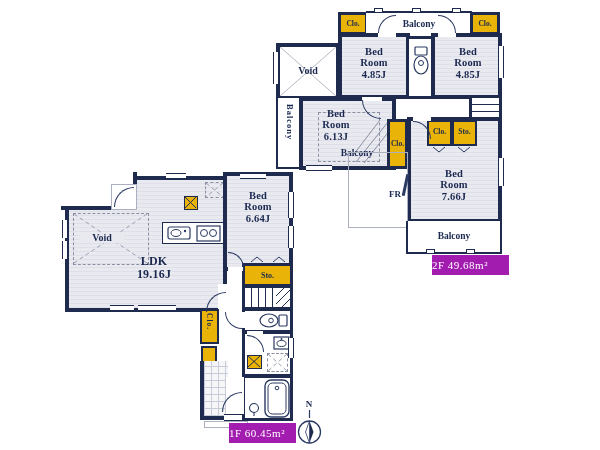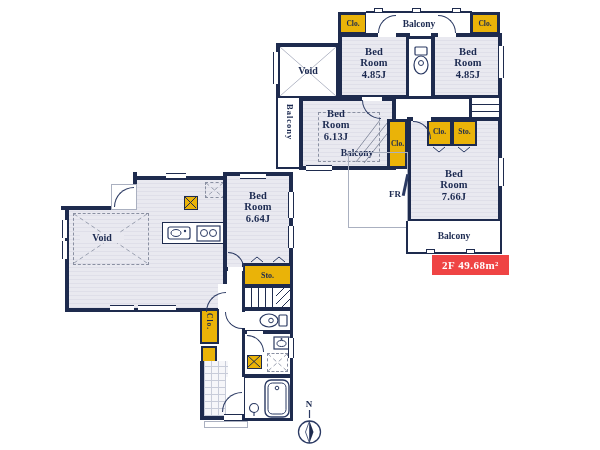--- a/index.html
+++ b/index.html
@@ -9,22 +9,22 @@
   .wb{border-style:solid;border-color:#1e2b4e;}
   .floor{background:repeating-linear-gradient(180deg,#e9e9f0 0px,#e9e9f0 3px,#dfdfe9 3px,#dfdfe9 4px);}
   .white{background:#ffffff;}
   .beige{background:#eab308;}
   .thin{border:1px solid #aab0c0;background:#ffffff;}
   .rlabel{font-weight:bold;text-align:center;line-height:1.08;font-size:10.5px;letter-spacing:.2px;}
   .rlabel span{display:block;}
   .slabel{font-weight:bold;font-size:7.5px;text-align:center;line-height:1;letter-spacing:0;}
   .mlabel{font-weight:bold;font-size:9.5px;text-align:center;line-height:1;}
   .vtext{writing-mode:vertical-rl;text-orientation:mixed;font-weight:bold;font-size:8.5px;letter-spacing:1px;}
-  .areabox{background:#ef4444;color:#ffffff;font-weight:bold;font-size:11px;
-           display:flex;align-items:center;justify-content:center;letter-spacing:.5px;}
+  .areabox{background:#a21caf;color:#ffffff;font-weight:normal;font-size:11px;
+           display:flex;align-items:center;letter-spacing:.5px;}
   .post{position:absolute;width:9px;height:5px;background:#ffffff;border:1.5px solid #1e2b4e;box-sizing:border-box;}
   .arc{position:absolute;box-sizing:border-box;}
   .arc-tl{border-top:1.2px solid #2b3a63;border-left:1.2px solid #2b3a63;border-top-left-radius:100%;}
   .arc-tr{border-top:1.2px solid #2b3a63;border-right:1.2px solid #2b3a63;border-top-right-radius:100%;}
   .arc-bl{border-bottom:1.2px solid #2b3a63;border-left:1.2px solid #2b3a63;border-bottom-left-radius:100%;}
   .winH{background:#fff;border-top:1px solid #1e2b4e;border-bottom:1px solid #1e2b4e;}
   .winV{background:#fff;border-left:1px solid #1e2b4e;border-right:1px solid #1e2b4e;}
   .gap{background:#ffffff;}
   .dashedbox{border:1px dashed #8a90a2;}
   .grid{background-color:#f6f6f9;
@@ -158,20 +158,24 @@
   </div>
 
   <div class="abs" style="left:73px;top:213px;width:76px;height:52px;border:1.2px dashed #8a90a2;box-sizing:border-box;">
     <svg width="73" height="49" viewBox="0 0 100 100" preserveAspectRatio="none">
       <line x1="0" y1="0" x2="100" y2="100" stroke="#9aa0b0" stroke-width="1" stroke-dasharray="4 3" vector-effect="non-scaling-stroke"></line>
       <line x1="100" y1="0" x2="0" y2="100" stroke="#9aa0b0" stroke-width="1" stroke-dasharray="4 3" vector-effect="non-scaling-stroke"></line>
     </svg>
   </div>
   <div class="abs mlabel" style="left:80px;top:233px;width:44px;font-size:10px;background:#e9e9f0;">Void</div>
 
+  <div class="abs rlabel" style="left:126px;top:255px;width:56px;font-size:12px;">
+    <span>LDK</span>
+    <span>19.16J</span>
+  </div>
 
   <div class="abs" style="left:162px;top:222px;width:63px;height:22px;background:#fff;border:1.5px solid #1e2b4e;box-sizing:border-box;"></div>
   <svg class="abs" style="left:167px;top:226px;" width="24" height="14" viewBox="0 0 24 14">
     <rect x="1" y="1" width="22" height="12" rx="2" fill="#fff" stroke="#2b3a63" stroke-width="1.2"></rect>
     <ellipse cx="9" cy="7" rx="5" ry="3.5" fill="none" stroke="#2b3a63" stroke-width="1"></ellipse>
     <circle cx="18" cy="5" r="1.2" fill="#2b3a63"></circle>
   </svg>
   <svg class="abs" style="left:196px;top:225px;" width="25" height="17" viewBox="0 0 25 17">
     <rect x="1" y="1" width="23" height="15" fill="#fff" stroke="#2b3a63" stroke-width="1.2"></rect>
     <circle cx="8" cy="8" r="3.5" fill="none" stroke="#2b3a63" stroke-width="1"></circle>
@@ -274,20 +278,23 @@
   <div class="winV abs" style="left:62px;top:220px;width:6px;height:18px;"></div>
   <div class="winV abs" style="left:62px;top:241px;width:6px;height:18px;"></div>
   <div class="winH abs" style="left:110px;top:305px;width:24px;height:6px;"></div>
   <div class="winH abs" style="left:138px;top:305px;width:38px;height:6px;"></div>
   <div class="winH abs" style="left:166px;top:173px;width:20px;height:6px;"></div>
   <div class="winH abs" style="left:240px;top:173px;width:26px;height:6px;"></div>
   <div class="winV abs" style="left:288px;top:192px;width:6px;height:26px;"></div>
   <div class="winV abs" style="left:288px;top:226px;width:6px;height:22px;"></div>
   <div class="winV abs" style="left:288px;top:338px;width:6px;height:20px;"></div>
 
+  <div class="abs areabox" style="left:229px;top:423px;width:67px;height:20px;">
+    <span>1F 60.45m²</span>
+  </div>
 
   <div class="abs mlabel" style="left:303px;top:400px;width:12px;font-size:9px;">N</div>
   <svg class="abs" style="left:296px;top:410px;" width="27" height="37" viewBox="0 0 27 37">
     <line x1="13.5" y1="0" x2="13.5" y2="8" stroke="#2b3a63" stroke-width="1.2"></line>
     <circle cx="13.5" cy="22" r="11" fill="#fff" stroke="#2b3a63" stroke-width="1.3"></circle>
     <polygon points="13.5,11 17.5,22 13.5,33" fill="#1e2b4e"></polygon>
     <polygon points="13.5,11 9.5,22 13.5,33" fill="#fff" stroke="#2b3a63" stroke-width="0.8"></polygon>
   </svg>
 
 </div>

